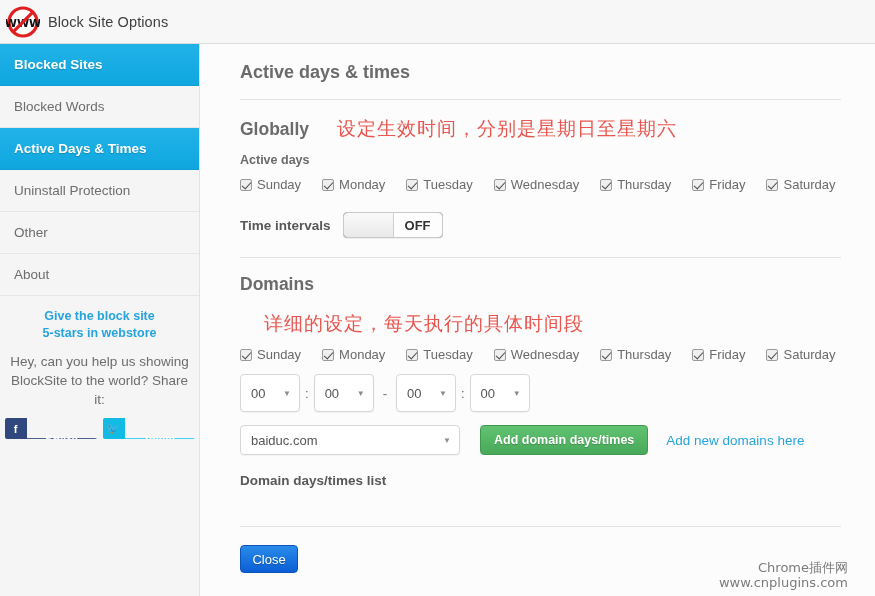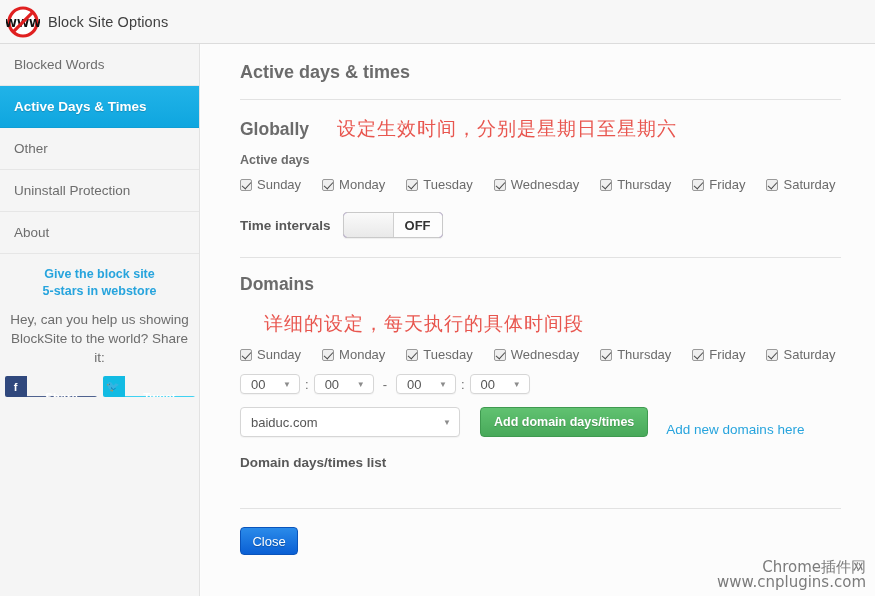--- a/index.html
+++ b/index.html
@@ -219,21 +219,21 @@
     font-weight: bold;
     color: #333333;
     background: #fdfdfd;
   }
 
   .times-row {
     display: flex; align-items: center;
     margin-top: 12px;
   }
   .sel {
-    height: 20px;
+    height: 38px;
     border: 1px solid #d6d6d6;
     border-radius: 4px;
     background: #ffffff;
     display: flex; align-items: center;
     justify-content: space-between;
     padding: 0 8px 0 10px;
     font-size: 13px;
     color: #555555;
     cursor: pointer;
     box-shadow: 0 1px 1px rgba(0,0,0,.04);
@@ -241,21 +241,21 @@
   .sel.time { width: 60px; }
   .sel .car {
     font-size: 8px;
     color: #8c8c8c;
     margin-left: 6px;
   }
   .colon { margin: 0 5px; font-size: 13px; color: #6b6b6b; }
   .dash { margin: 0 9px; font-size: 13px; color: #6b6b6b; }
 
   .domain-row {
-    display: flex; align-items: flex-end;
+    display: flex; align-items: center;
     margin-top: 13px;
   }
   .sel.domain { width: 220px; height: 30px; }
   .green-btn {
     height: 30px;
     margin-left: 20px;
     padding: 0 13px;
     display: flex; align-items: center;
     background: linear-gradient(180deg,#61c271 0%,#48a95a 100%);
     border: 1px solid #3f9a50;
@@ -290,23 +290,23 @@
     border: 1px solid #0a54bb;
     border-radius: 4px;
     color: #ffffff;
     font-size: 13px;
     cursor: pointer;
     text-shadow: 0 1px 1px rgba(0,0,0,.25);
   }
 
   .watermark {
     position: absolute;
-    right: 9px; bottom: 6px;
+    right: 27px; bottom: 6px;
     text-align: right;
-    font-size: 15px;
+    font-size: 13px;
     color: #7b7b7b;
     line-height: 15px;
     font-family: "DejaVu Sans", sans-serif;
   }
   .watermark span { display: block; }
 </style>
 </head>
 <body>
 
 <div id="app">
@@ -316,31 +316,34 @@
       <svg width="34" height="34" viewBox="0 0 34 34">
         <circle cx="17" cy="17" r="14" fill="#ffffff" stroke="#e02020" stroke-width="3.2"></circle>
         <text x="17" y="21.5" font-family="DejaVu Sans, sans-serif" font-size="11" font-weight="bold" fill="#111111" text-anchor="middle">WWW</text>
         <line x1="7.2" y1="26.8" x2="26.8" y2="7.2" stroke="#e02020" stroke-width="3.2"></line>
       </svg>
     </div>
     <div class="app-title">Block Site Options</div>
   </div>
 
   <div class="sidebar">
+    <div class="nav-item active">
+      <span>Blocked Sites</span>
+    </div>
     <div class="nav-item">
       <span>Blocked Words</span>
     </div>
     <div class="nav-item active">
       <span>Active Days &amp; Times</span>
     </div>
     <div class="nav-item">
+      <span>Uninstall Protection</span>
+    </div>
+    <div class="nav-item">
       <span>Other</span>
-    </div>
-    <div class="nav-item">
-      <span>Uninstall Protection</span>
     </div>
     <div class="nav-item">
       <span>About</span>
     </div>
 
     <div class="rate-link">
       <span>Give the block site</span>
       <span>5-stars in webstore</span>
     </div>
 

